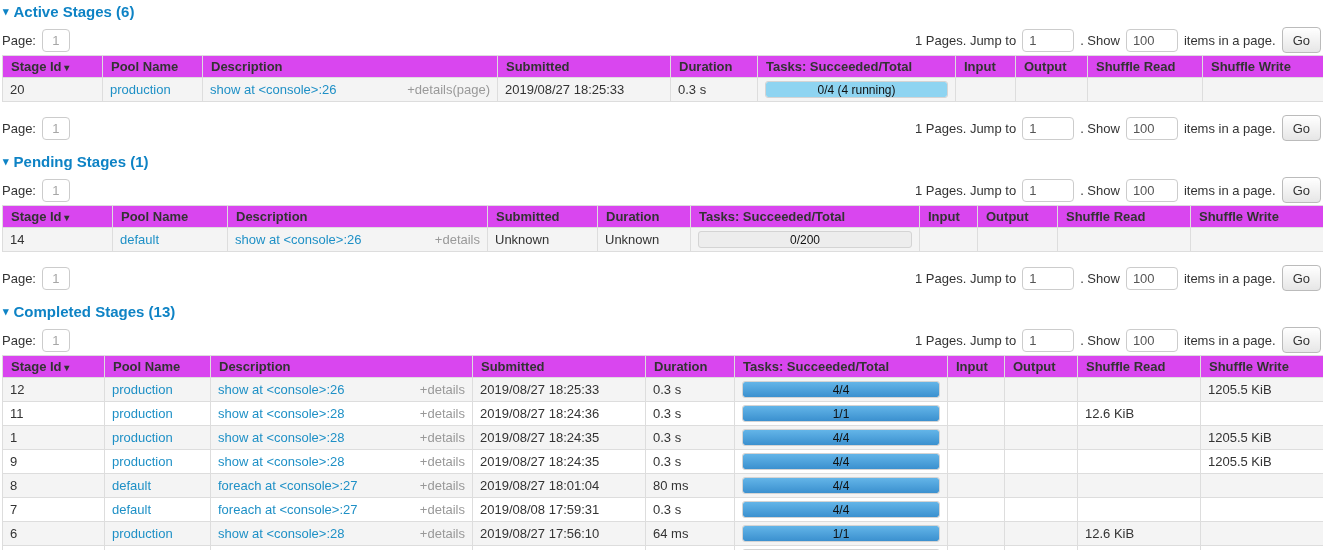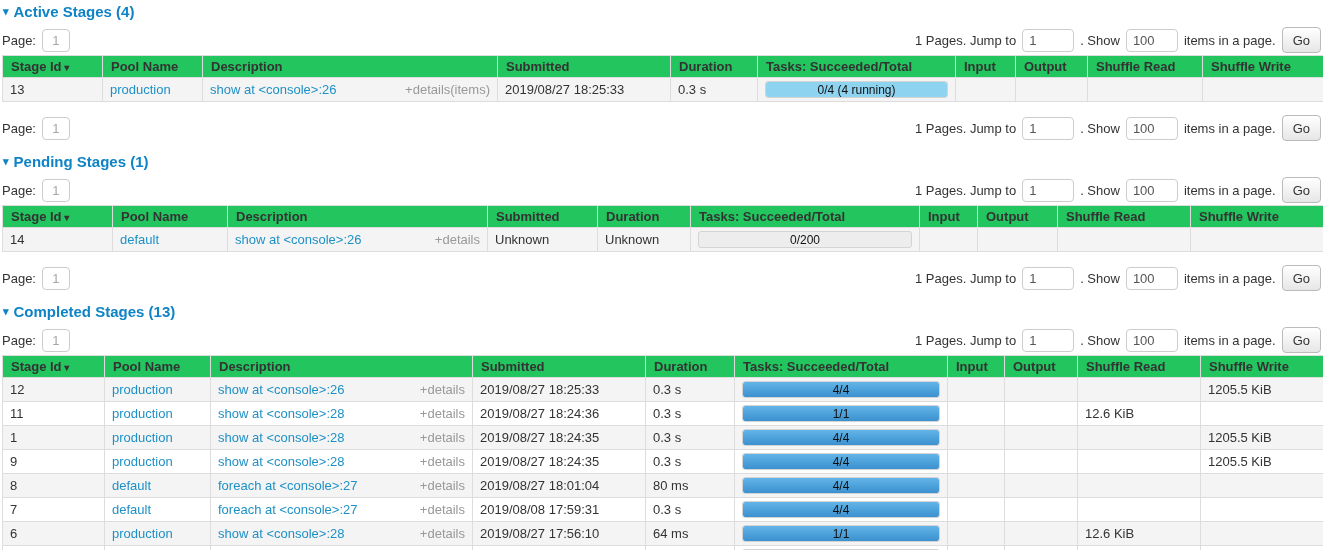--- a/index.html
+++ b/index.html
@@ -39,21 +39,21 @@
   }
   table {
     border-collapse:collapse; table-layout:fixed;
     width:1319px; margin:2px 2px 0 2px;
   }
   th, td {
     border:1px solid #ddd; padding:3px 7px; height:22px;
     overflow:hidden; white-space:nowrap; text-align:left;
     font-size:13px; vertical-align:middle;
   }
-  th { font-weight:bold; color:#333; background:#22c55e; cursor:pointer;padding-left:8px; }
+  th { font-weight:bold; color:#333; background:#d946ef; cursor:pointer;padding-left:8px; }
   tbody tr:nth-child(odd) { background:#f4f4f4; }
   a { color:#1e90c6; text-decoration:none; cursor:pointer; }
   .muted { color:#999; cursor:pointer; }
   .sort-arrow { font-size:10px; }
   .desc-wrap { display:flex; justify-content:space-between; align-items:center; gap:12px; }
   .desc-right { display:flex; }
   .progress {
     position:relative; height:17px; background:#ededed;
     border:1px solid #d4d4d4; border-radius:3px; overflow:hidden;
   }
@@ -68,21 +68,21 @@
   .progress .bar-label {
     position:absolute; left:0; right:0; top:0;
     text-align:center; font-size:12px; line-height:16px; color:#111; z-index:2;
   }
 </style>
 </head>
 <body>
 
 <h4 class="section-title first">
   <span class="collapse-arrow">▾</span>
-  <span>Active Stages (4)</span>
+  <span>Active Stages (6)</span>
 </h4>
 
 <div class="pagebar">
   <div class="pb-left">
     <span>Page:</span>
     <input class="page-input" value="1" style="">
   </div>
   <div class="pb-right">
     <span>1 Pages. Jump to</span>
     <input class="jump-input" value="1" style="">
@@ -115,28 +115,28 @@
         <th><span>Duration</span></th>
         <th><span>Tasks: Succeeded/Total</span></th>
         <th><span>Input</span></th>
         <th><span>Output</span></th>
         <th><span>Shuffle Read</span></th>
         <th><span>Shuffle Write</span></th>
       </tr>
     </thead>
     <tbody>
       <tr>
-        <td>13</td>
+        <td>20</td>
         <td><a href="#">production</a></td>
         <td>
           <div class="desc-wrap">
             <a href="#">show at &lt;console&gt;:26</a>
             <div class="desc-right">
               <span class="muted">+details</span>
-              <a class="muted" href="#">(items)</a>
+              <a class="muted" href="#">(page)</a>
             </div>
           </div>
         </td>
         <td>2019/08/27 18:25:33</td>
         <td>0.3 s</td>
         <td>
           <div class="progress">
             <div class="bar-running" style="left: 0%; width: 100%;"></div>
             <span class="bar-label">0/4 (4 running)</span>
           </div>

